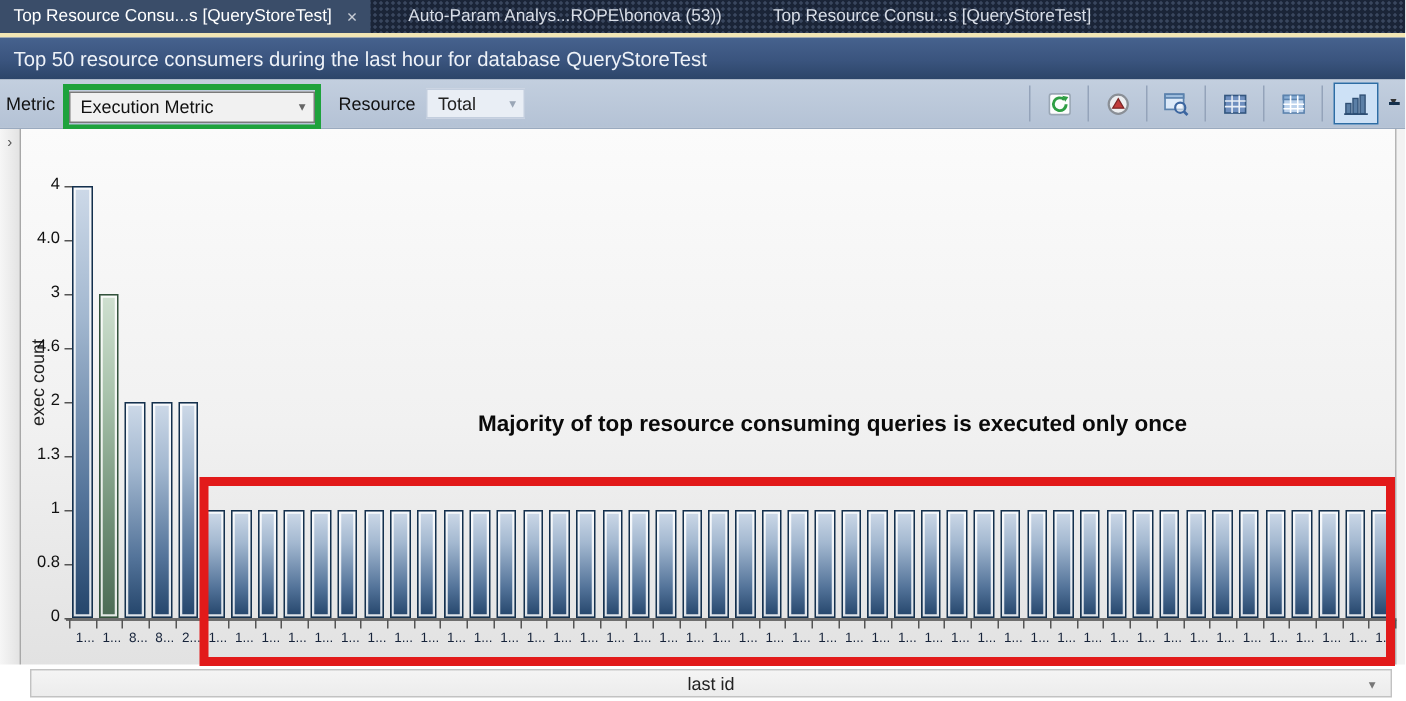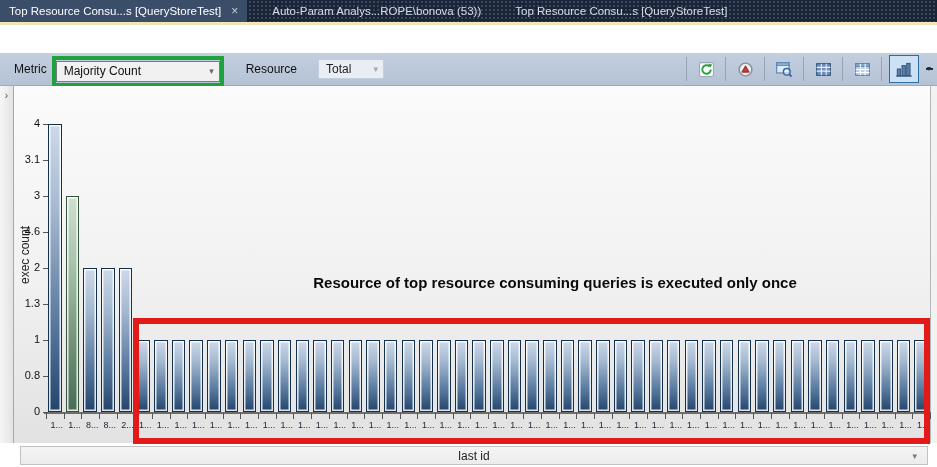--- a/index.html
+++ b/index.html
@@ -20,27 +20,27 @@
   
   .titlebar{position:absolute;left:0;top:25px;width:937px;height:28px;
     background:linear-gradient(180deg,#46628e 0%,#3a547e 55%,#2c4568 100%);
     color:#eef2f8;font-size:13.5px;display:flex;align-items:center;padding-left:9px;box-sizing:border-box;}
 
   
   .toolbar{position:absolute;left:0;top:53px;width:937px;height:33px;
     background:linear-gradient(180deg,#c3cfdf 0%,#b4c2d5 100%);
     border-bottom:1px solid #9aaabf;box-sizing:border-box;
     display:flex;align-items:center;font-size:12px;color:#111;}
-  .toolbar .lbl{margin:0 5px 0 14px;}
+  .toolbar .lbl{margin:0 5px 0 4px;}
   .green-box{border:4px solid #1ea23c;height:23px;display:flex;align-items:center;background:transparent;
     position:relative;top:2px;margin-right:8px;}
   .combo{display:flex;align-items:center;justify-content:space-between;background:#f1f1f1;
     border:1px solid #7a7a7a;height:21px;width:164px;padding:0 5px 0 7px;box-sizing:border-box;font-size:12px;color:#111;}
   .combo .chev{color:#666;font-size:9px;}
-  .combo.flat{background:#e9eef5;border:1px solid #c3cede;width:66px;height:20px;color:#222;margin-left:16px;text-align:right;}
+  .combo.flat{background:#e9eef5;border:1px solid #c3cede;width:66px;height:20px;color:#222;margin-left:2px;text-align:right;}
   .combo.flat .chev{color:#9aa6b6;}
   .tb-spacer{flex:1;}
   .tb-icons{display:flex;align-items:center;height:100%;}
   .tb-sep{width:1px;height:24px;background:#94a3ba;margin:0 7px;}
   .tb-btn{width:24px;height:24px;display:flex;align-items:center;justify-content:center;}
   .tb-btn.selected{background:#cde1f6;border:1px solid #2e6da4;box-sizing:border-box;width:30px;height:28px;}
   .tb-overflow{display:flex;flex-direction:column;align-items:center;justify-content:center;width:12px;margin:0 2px 0 4px;}
   .tb-overflow .bar{width:7px;height:1.5px;background:#333;margin-bottom:1px;}
   .tb-overflow .tri{font-size:7px;color:#333;line-height:6px;}
 
@@ -88,26 +88,29 @@
     </div>
     <div class="tab gap">
       <span>Auto-Param Analys...ROPE\bonova (53))</span>
     </div>
     <div class="tab gap">
       <span>Top Resource Consu...s [QueryStoreTest]</span>
     </div>
   </div>
   <div class="accent"></div>
 
+  <div class="titlebar">
+    <span>Top 50 resource consumers during the last hour for database QueryStoreTest</span>
+  </div>
 
   <div class="toolbar">
     <span class="lbl">Metric</span>
     <div class="green-box">
       <div class="combo">
-        <span>Majority Count</span>
+        <span>Execution Metric</span>
         <span class="chev">▾</span>
       </div>
     </div>
     <span class="lbl">Resource</span>
     <div class="combo flat">
       <span>Total</span>
       <span class="chev">▾</span>
     </div>
     <div class="tb-spacer"></div>
     <div class="tb-icons">
@@ -333,26 +336,26 @@
         <div class="ylab" style="top: 247px;">1</div>
         <div class="ydash" style="top: 253.5px;"></div>
         <div class="ylab" style="top: 211px;">1.3</div>
         <div class="ydash" style="top: 217.5px;"></div>
         <div class="ylab" style="top: 175px;">2</div>
         <div class="ydash" style="top: 181.5px;"></div>
         <div class="ylab" style="top: 139px;">4.6</div>
         <div class="ydash" style="top: 145.5px;"></div>
         <div class="ylab" style="top: 103px;">3</div>
         <div class="ydash" style="top: 109.5px;"></div>
-        <div class="ylab" style="top: 67px;">3.1</div>
+        <div class="ylab" style="top: 67px;">4.0</div>
         <div class="ydash" style="top: 73.5px;"></div>
         <div class="ylab" style="top: 31px;">4</div>
         <div class="ydash" style="top: 37.5px;"></div>
       </div>
-    <div class="annotation">Resource of top resource consuming queries is executed only once</div>
+    <div class="annotation">Majority of top resource consuming queries is executed only once</div>
     <div class="red-box"></div>
     <div class="xaxis-strip">
       <span>last id</span>
       <span class="chev">▾</span>
     </div>
   </div>
 
 </div>
 
 </body></html>

